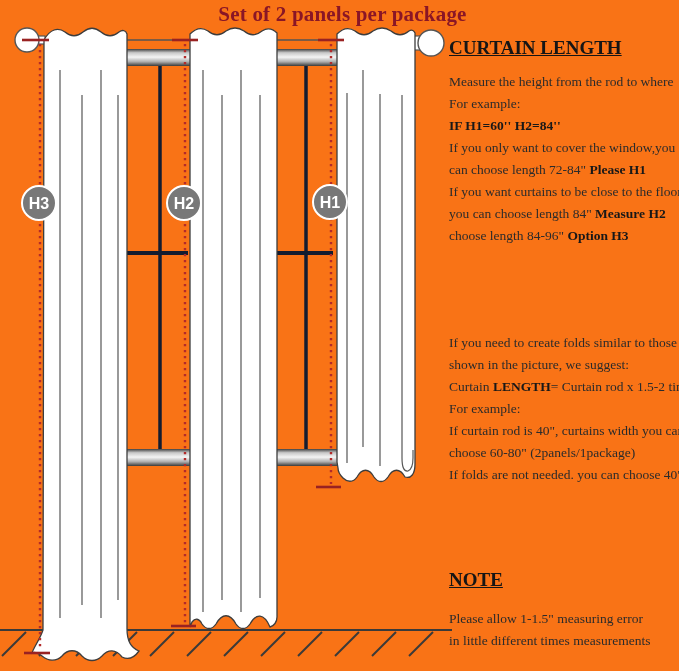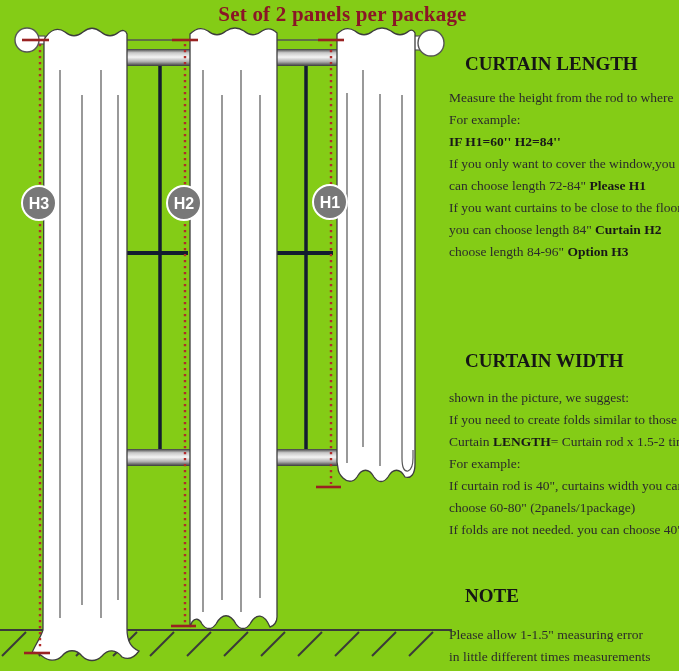--- a/index.html
+++ b/index.html
@@ -1,25 +1,25 @@
 <!DOCTYPE html>
 <html><head>
 <meta charset="utf-8">
 <style>
   html,body{margin:0;padding:0;background:#fff;}
-  .page{position:relative;width:679px;height:671px;background:#84cc16;overflow:hidden;
+  .page{position:relative;width:679px;height:671px;background:#f97316;overflow:hidden;
         font-family:"Liberation Serif",serif;}
   .title{position:absolute;top:2px;left:6px;width:673px;text-align:center;
          font-size:21px;font-weight:bold;color:#8a1626;letter-spacing:.2px;}
   .diagram{position:absolute;left:0;top:0;width:455px;height:671px;}
   .col{position:absolute;left:449px;top:0;width:228px;}
   .sect{position:absolute;left:0;width:228px;}
   .s0{top:35px}.s1{top:332px}.s2{top:567px}
-  .sect h2{margin:16px;font-size:19px;line-height:26px;font-weight:bold;color:#151515;
-           font-family:"Liberation Serif",serif;}
+  .sect h2{margin:0;font-size:19px;line-height:26px;font-weight:bold;color:#151515;
+           font-family:"Liberation Serif",serif;text-decoration:underline;}
   .s0 h2{margin-bottom:10px}.s1 h2{margin-bottom:13px}.s2 h2{margin-bottom:15px}
   .line{font-size:13.5px;line-height:22px;color:#2b2b2b;white-space:nowrap;}
   .line b{color:#181818;}
   svg text.badge{font-family:"Liberation Sans",sans-serif;font-weight:bold;font-size:16px;fill:#ffffff;}
 </style>
 </head>
 <body>
 
 <div class="page">
 
@@ -141,29 +141,28 @@
   <div class="col">
     <div class="sect s0">
       <h2>CURTAIN LENGTH</h2>
       <div>
           <div class="line"><span>Measure the height from the rod to where</span></div>
           <div class="line"><span>For example:</span></div>
           <div class="line"><b>IF H1=60'' H2=84''</b></div>
           <div class="line"><span>If you only want to cover the window,you</span></div>
           <div class="line"><span>can choose length 72-84" </span><b>Please H1</b></div>
           <div class="line"><span>If you want curtains to be close to the floor,</span></div>
-          <div class="line"><span>you can choose length 84" </span><b>Curtain H2</b></div>
+          <div class="line"><span>you can choose length 84" </span><b>Measure H2</b></div>
           <div class="line"><span>choose length 84-96" </span><b>Option H3</b></div>
         </div>
     </div>
     <div class="sect s1">
-      <h2>CURTAIN WIDTH</h2>
       <div>
+          <div class="line"><span>If you need to create folds similar to those</span></div>
           <div class="line"><span>shown in the picture, we suggest:</span></div>
-          <div class="line"><span>If you need to create folds similar to those</span></div>
           <div class="line"><span>Curtain </span><b>LENGTH</b><span>= Curtain rod x 1.5-2 times</span></div>
           <div class="line"><span>For example:</span></div>
           <div class="line"><span>If curtain rod is 40", curtains width you can</span></div>
           <div class="line"><span>choose 60-80" (2panels/1package)</span></div>
           <div class="line"><span>If folds are not needed. you can choose 40"</span></div>
         </div>
     </div>
     <div class="sect s2">
       <h2>NOTE</h2>
       <div>

